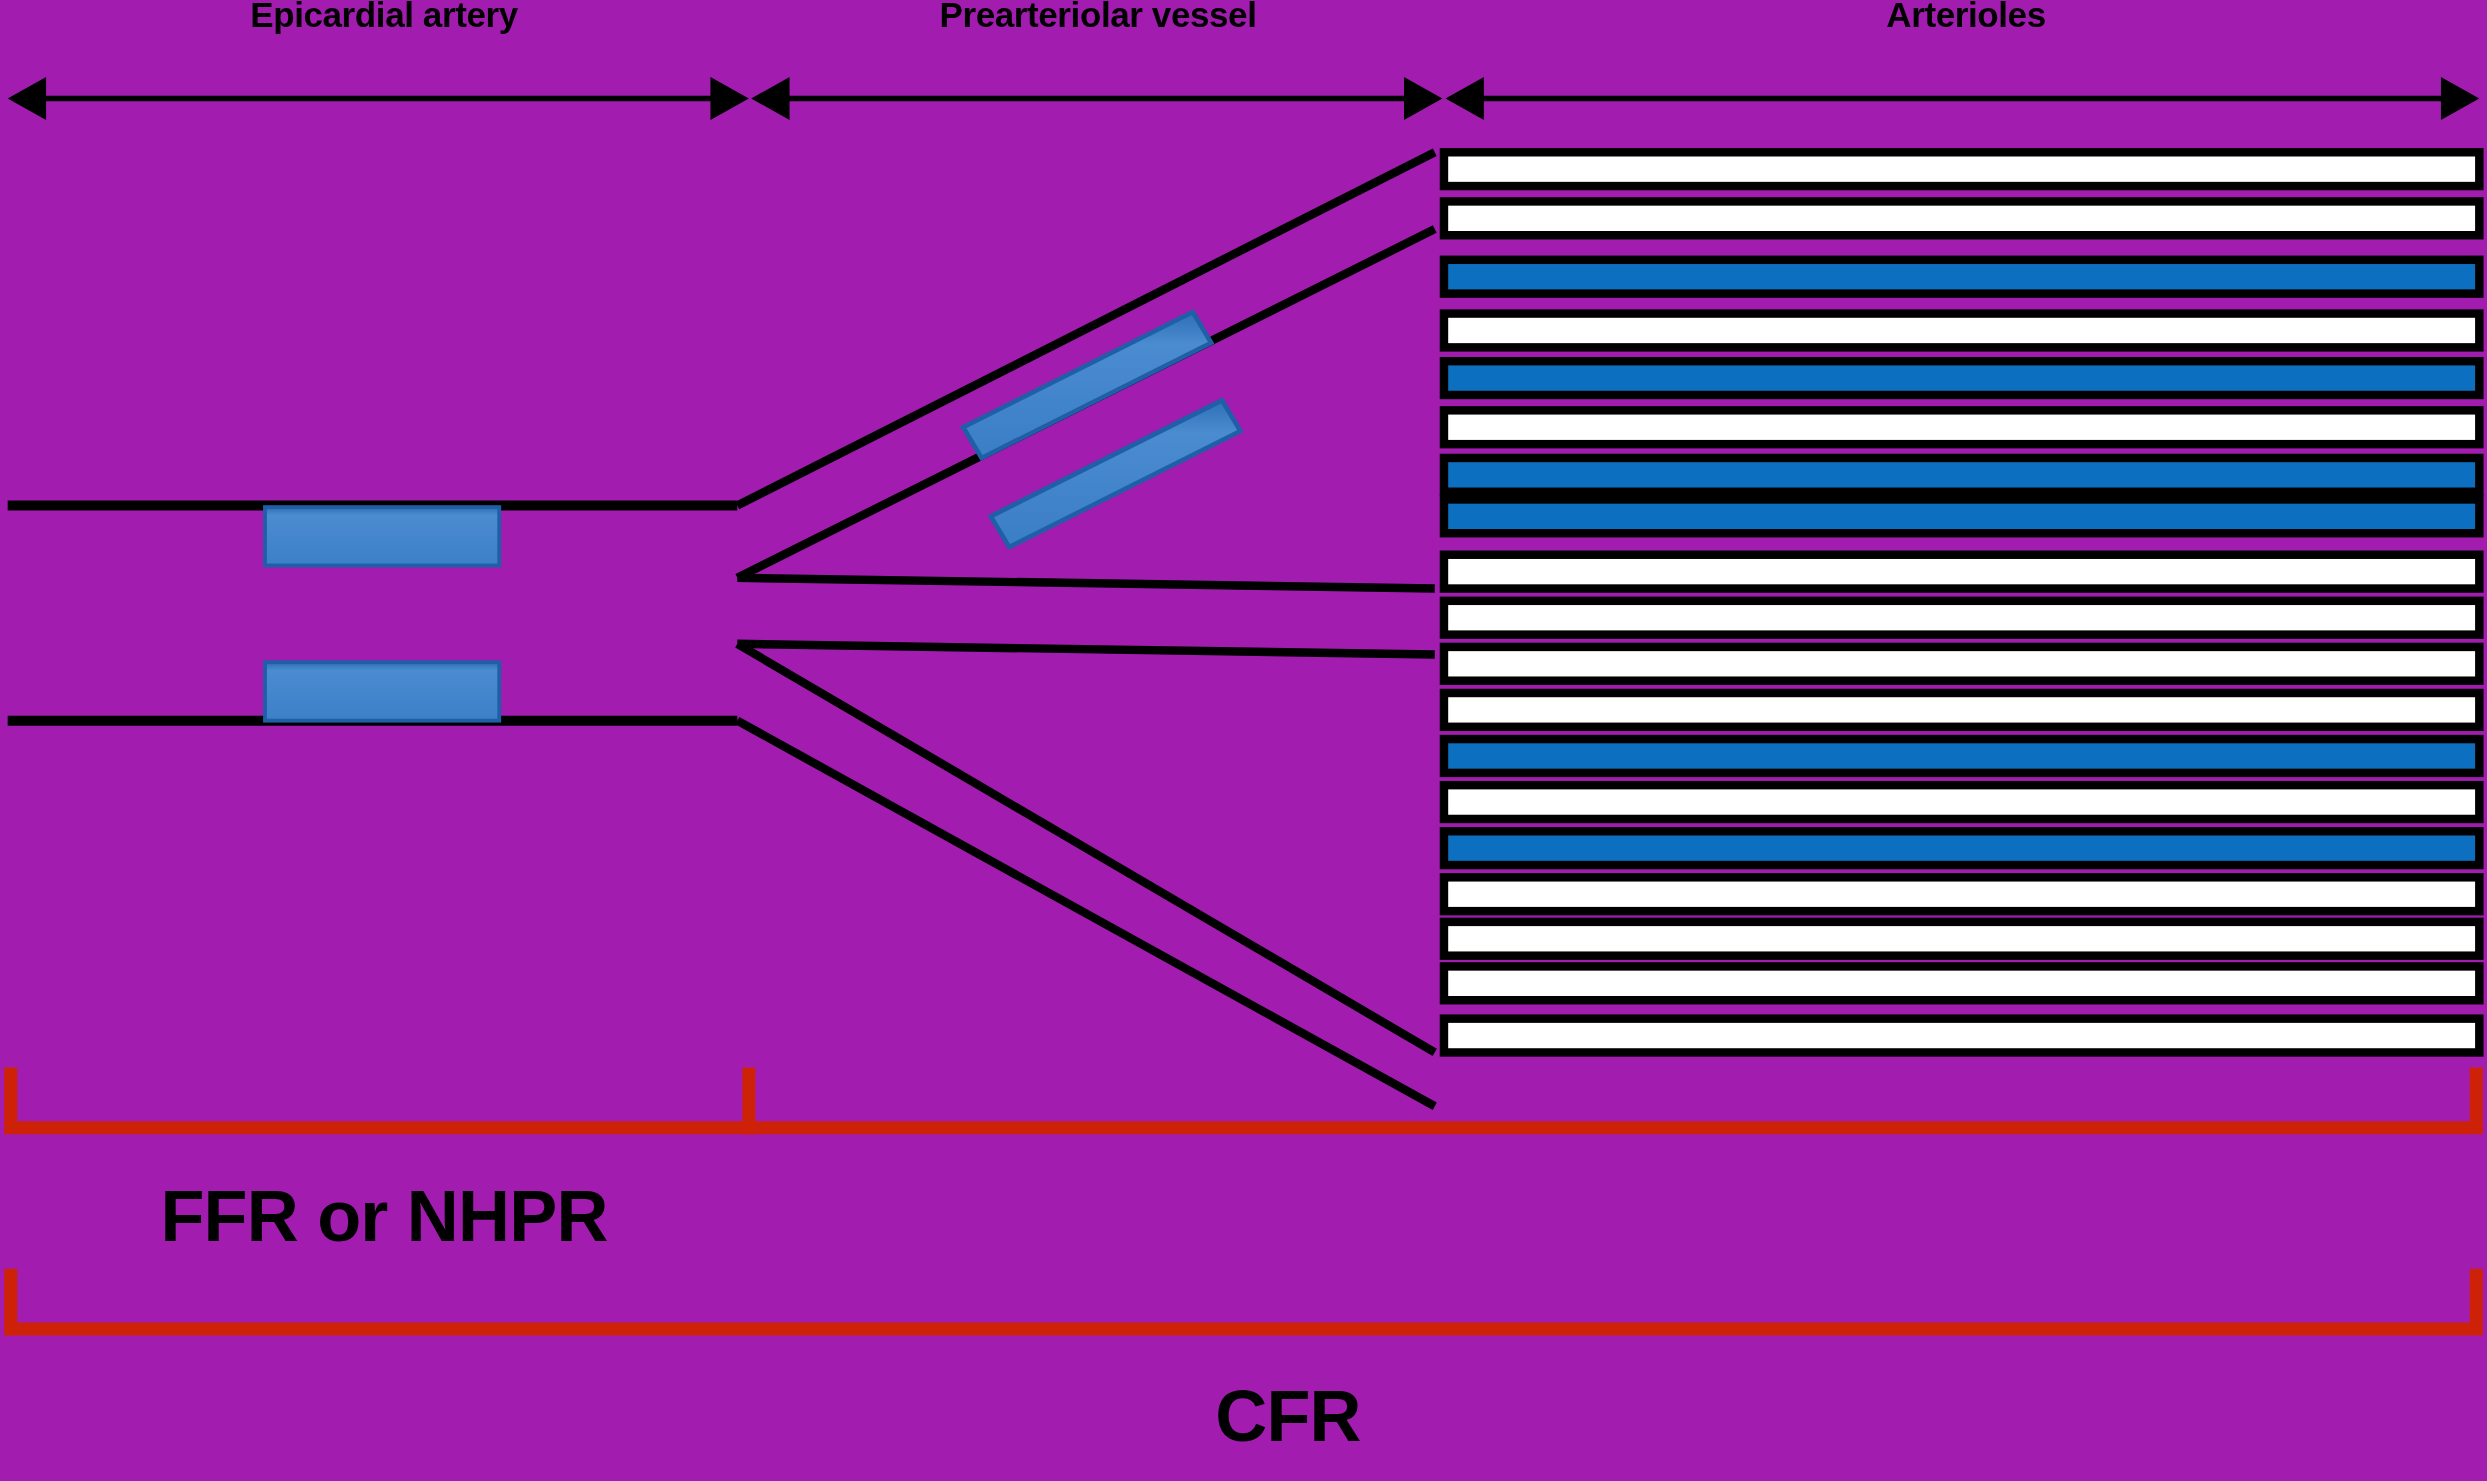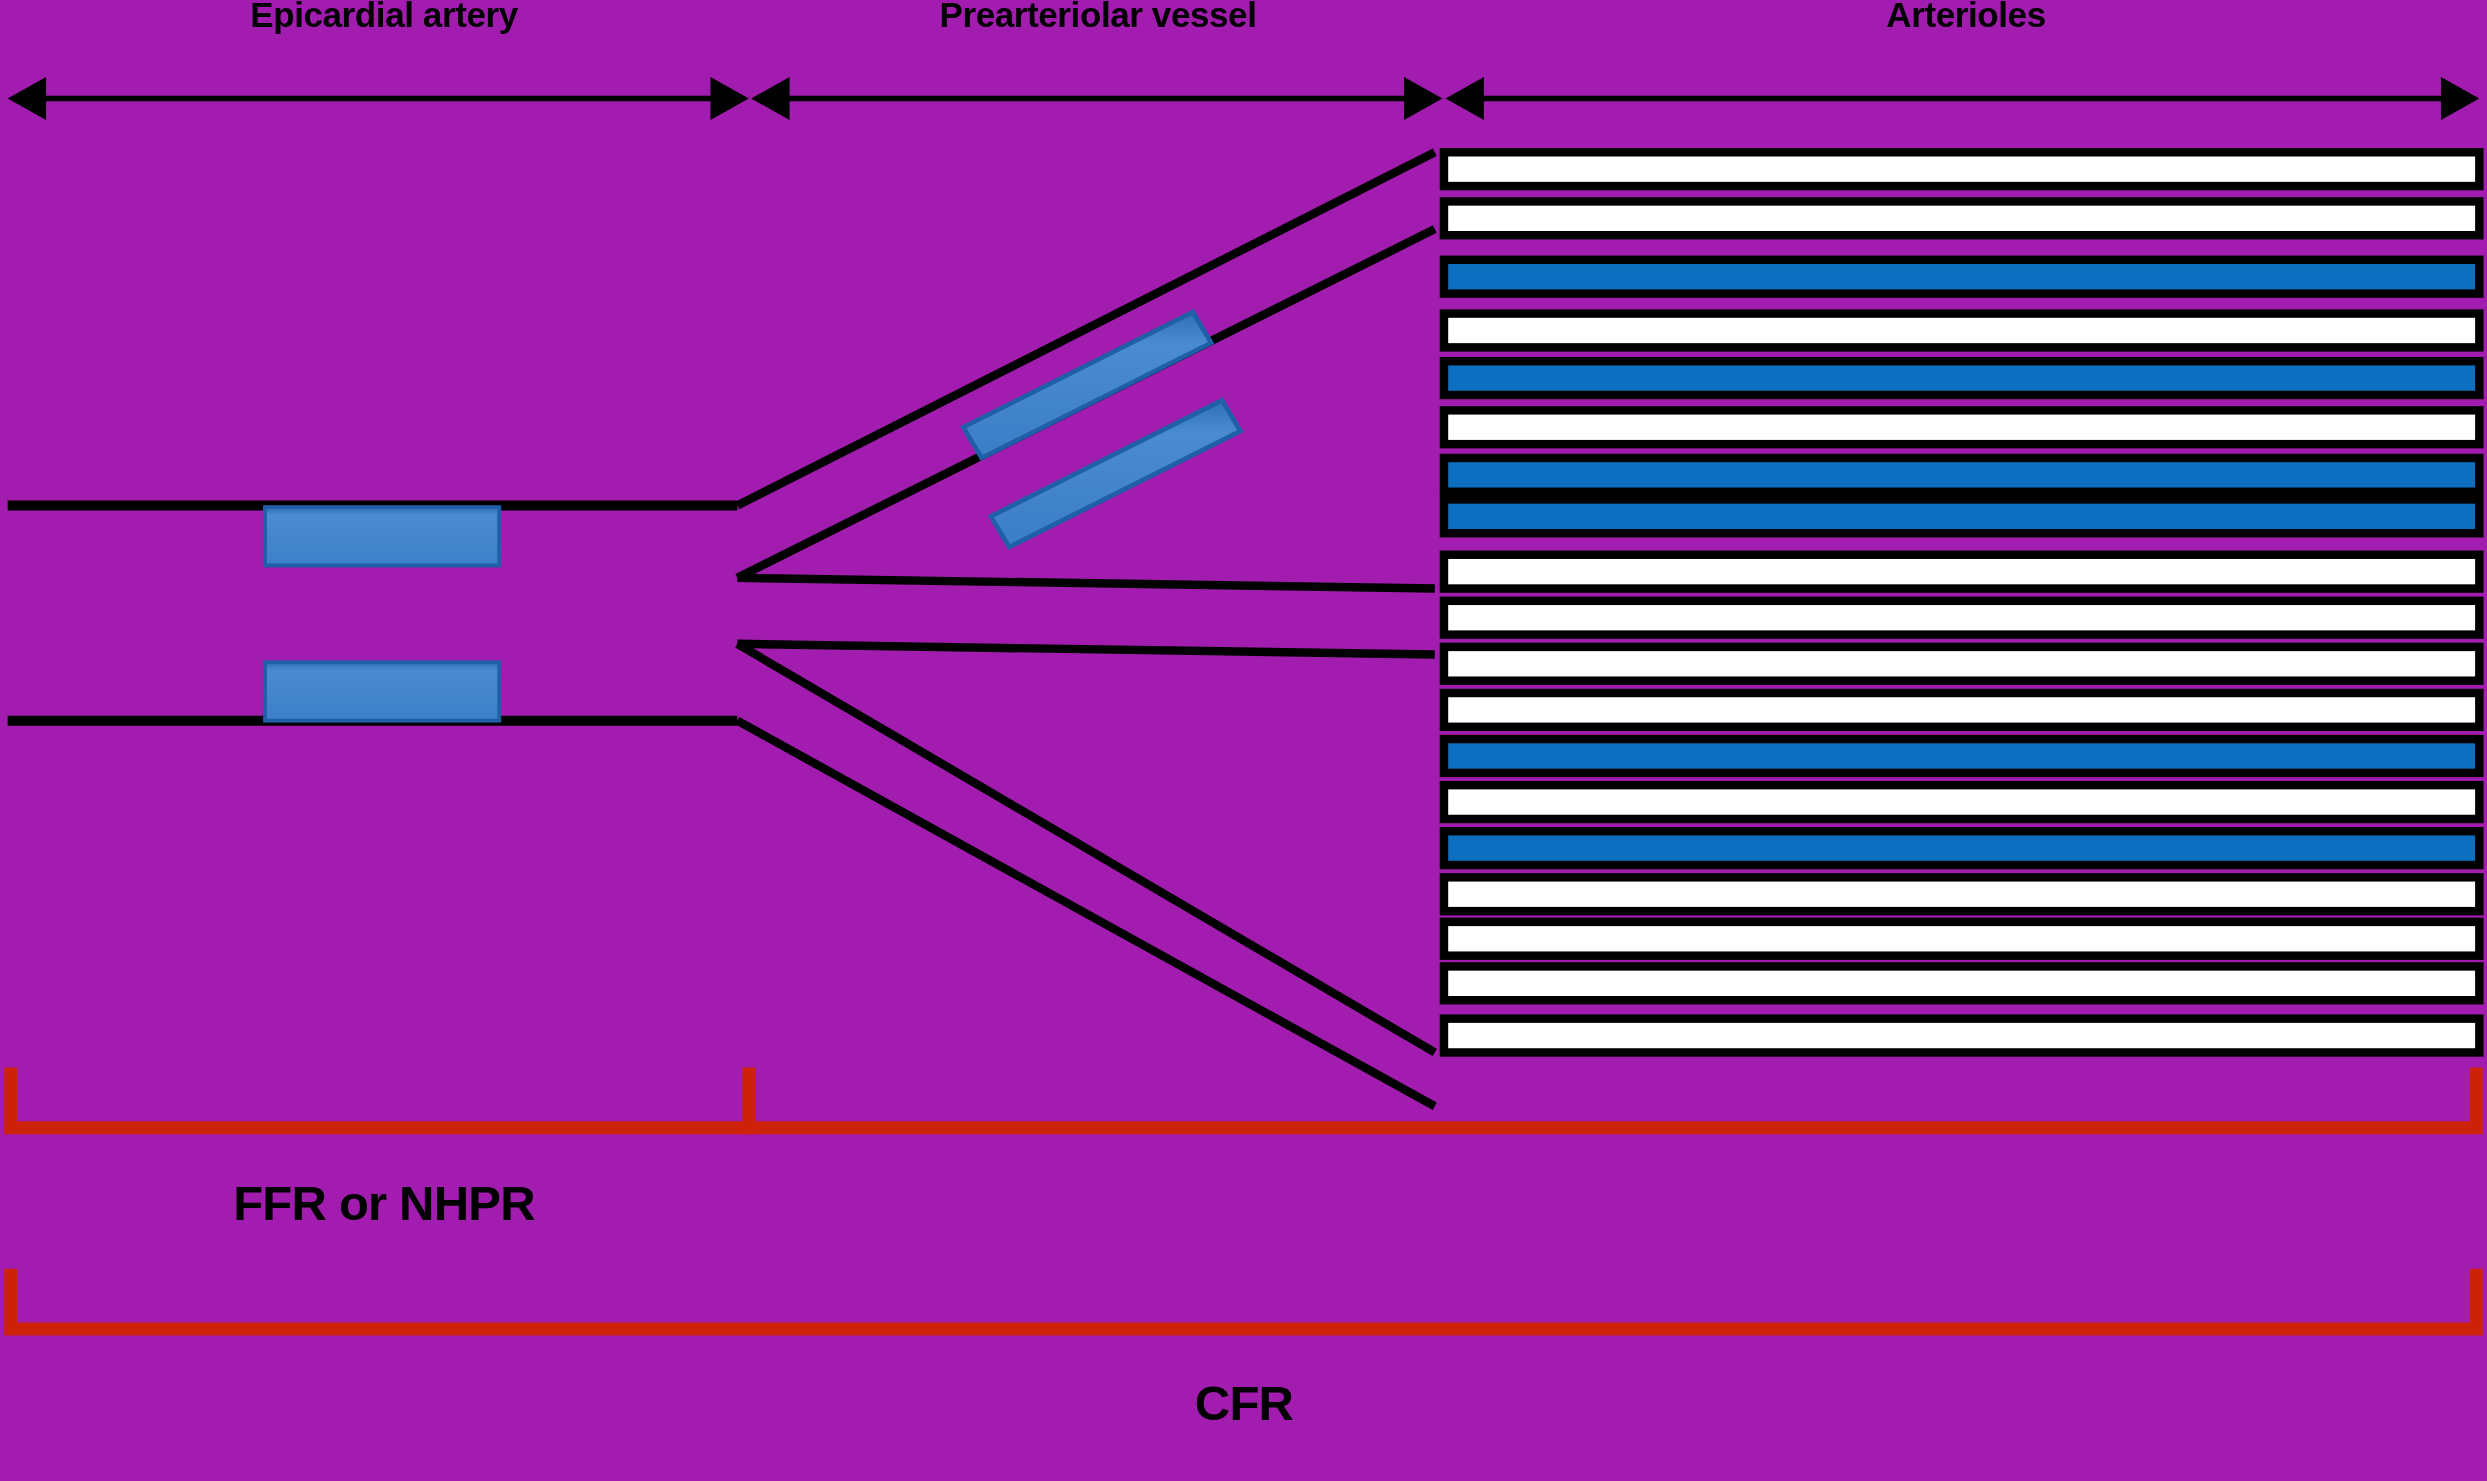--- a/index.html
+++ b/index.html
@@ -34,21 +34,21 @@
     color: #000000;
     text-align: center;
     white-space: nowrap;
     transform: translateX(-50%);
     letter-spacing: -0.4px;
   }
   .index-label {
     position: absolute;
     font-family: "Liberation Sans", sans-serif;
     font-weight: bold;
-    font-size: 49px;
+    font-size: 72px;
     color: #000000;
     text-align: center;
     white-space: nowrap;
     transform: translateX(-50%);
     letter-spacing: -0.8px;
   }
 </style>
 </head>
 <body>
 
@@ -143,16 +143,16 @@
 
   <div class="seg-label" style="left:384px; top:-4.6px;">Epicardial artery</div>
 
   <div class="seg-label" style="left:1098px; top:-4.6px;">Prearteriolar vessel</div>
 
   <div class="seg-label" style="left:1966px; top:-4.6px;">Arterioles</div>
 
   <div class="index-label" style="left:384px; top:1175px;">FFR or NHPR</div>
 
 
-  <div class="index-label" style="left:1244px; top:1375px;">CFR</div>
+  <div class="index-label" style="left:1288px; top:1375px;">CFR</div>
 
 </div>
 
 
 </body></html>

